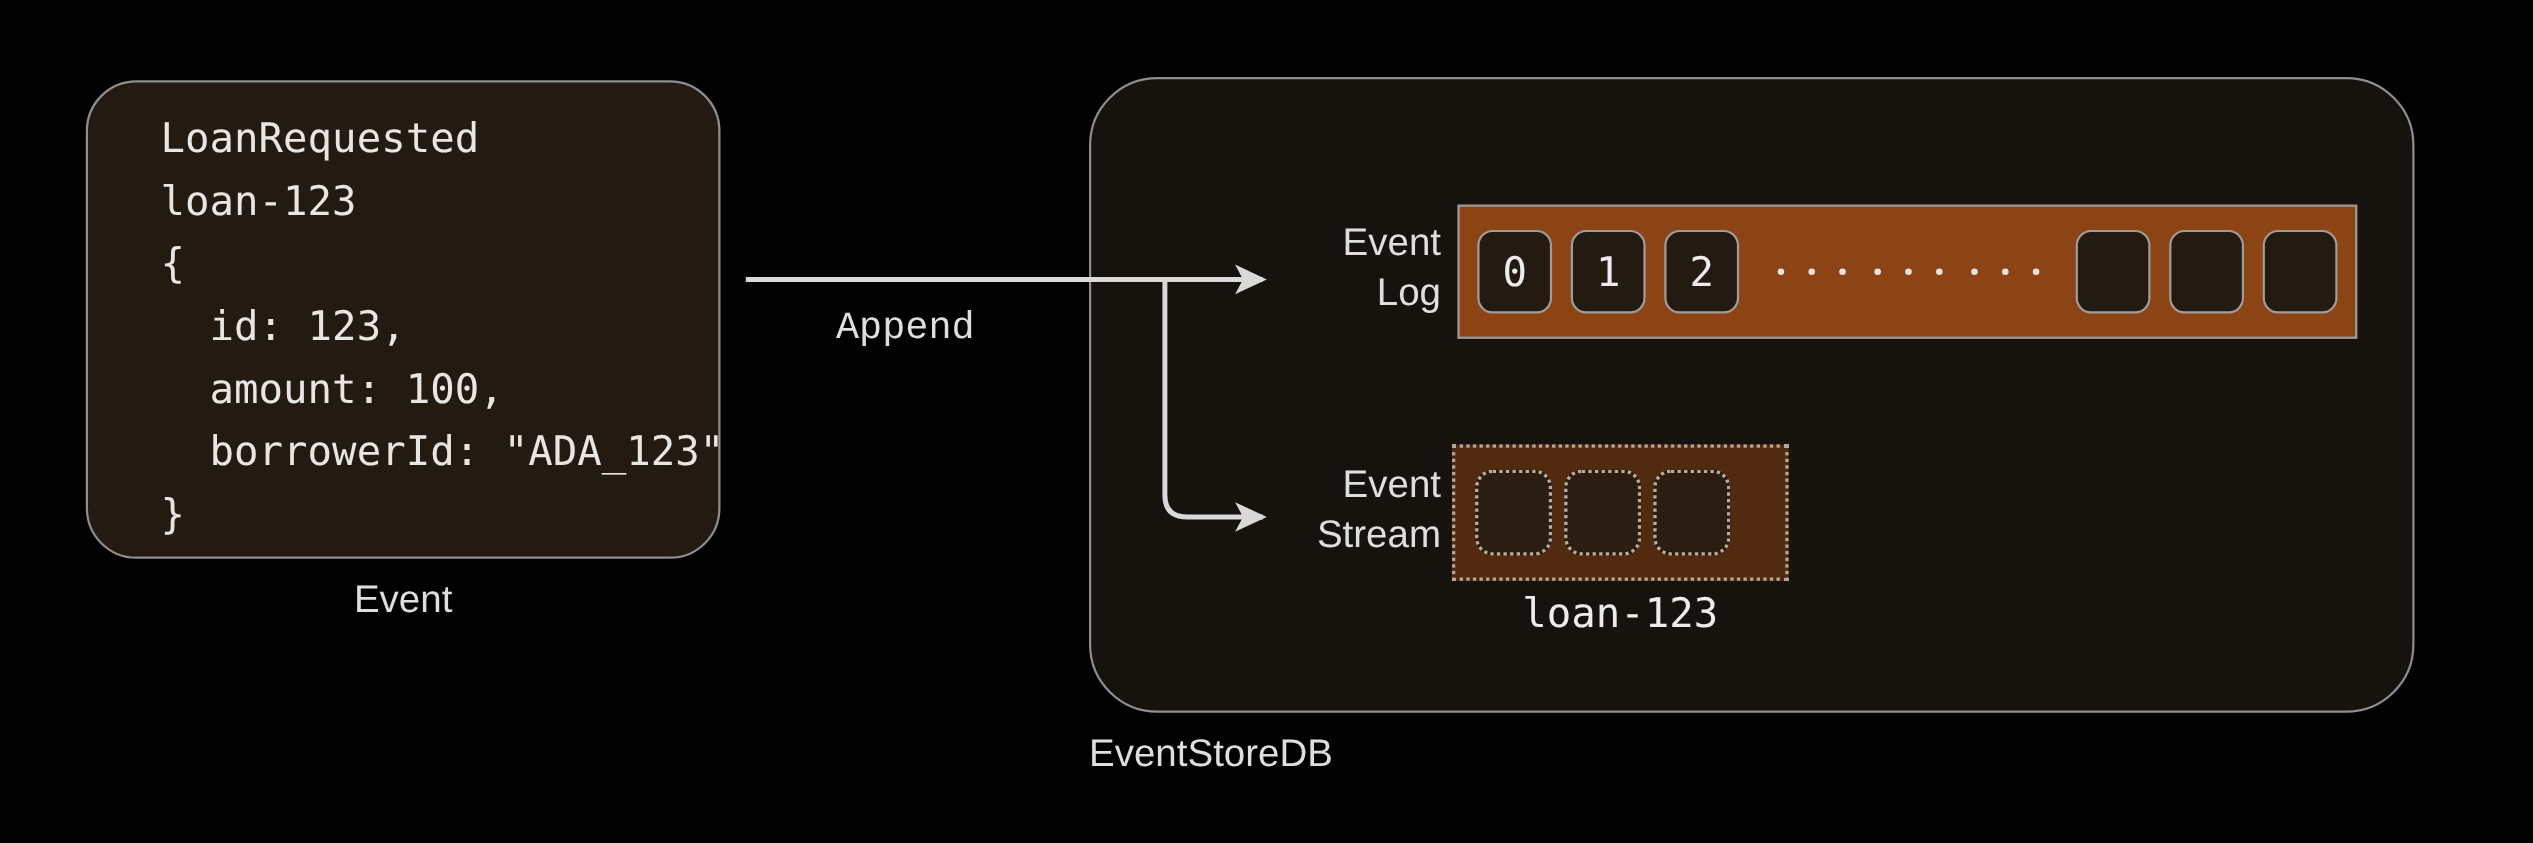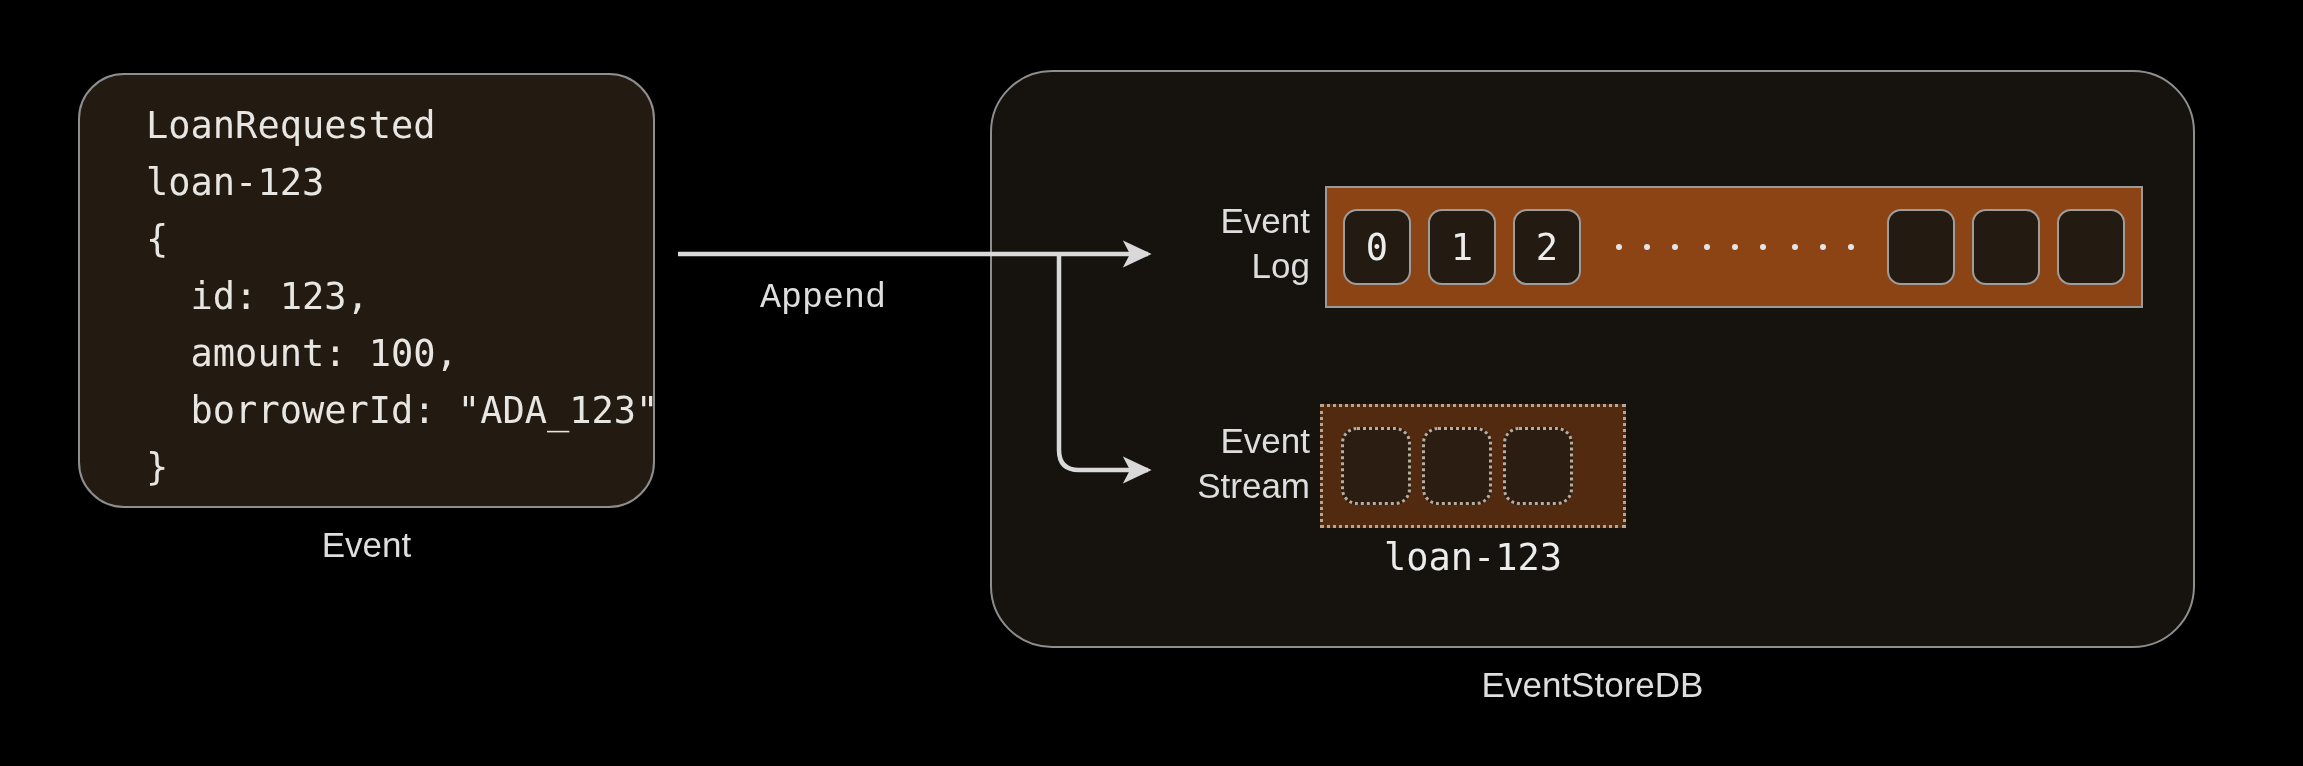--- a/index.html
+++ b/index.html
@@ -68,21 +68,20 @@
     height: 578px;
     box-sizing: border-box;
     background: #16130f;
     border: 2px solid #8e8e8e;
     border-radius: 62px;
   }
   #esdb-caption {
     left: 990px;
     top: 665px;
     width: 1205px;
-    text-align: center;
   }
 
   
   .row-label {
     position: absolute;
     font-family: "Liberation Sans", sans-serif;
     font-size: 35px;
     line-height: 45px;
     color: #dedede;
     text-align: right;

